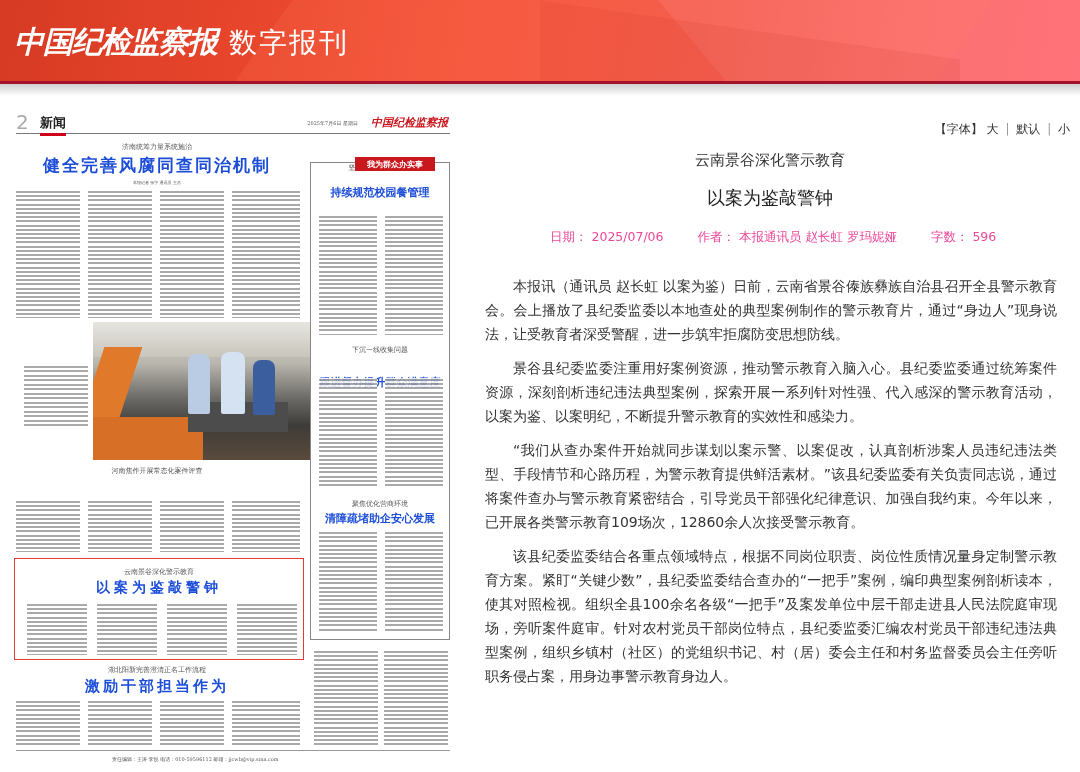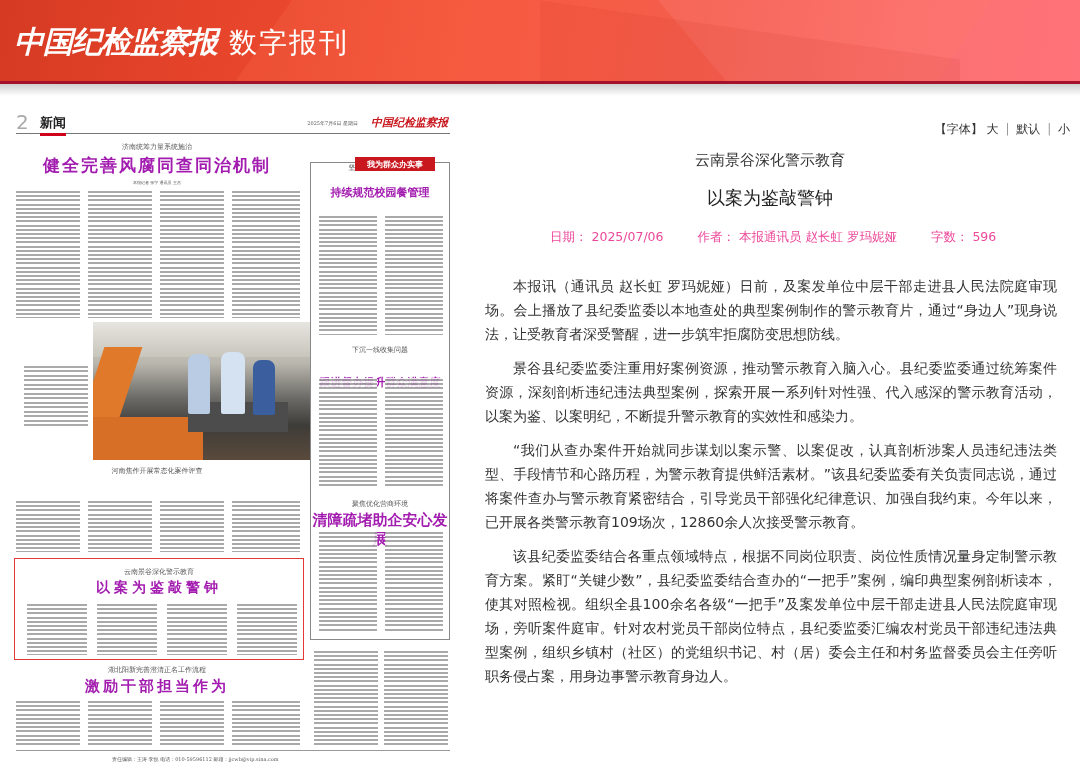--- a/index.html
+++ b/index.html
@@ -23,21 +23,21 @@
 
   
   .paper { position: absolute; left: 12px; top: 110px; width: 440px; height: 660px; background: #fff; font-family: "DejaVu Serif", serif; color: #222; overflow: hidden; }
   .pg-head { position: absolute; left: 4px; top: 2px; width: 434px; height: 22px; border-bottom: 1px solid #777; }
   .pg-num { position: absolute; left: 0; top: -2px; font-size: 20px; color: #aaa; font-family: "DejaVu Sans", sans-serif; }
   .pg-section { position: absolute; left: 24px; top: 2px; font-size: 13px; font-weight: bold; color: #222; border-bottom: 3px solid #d0021b; padding-bottom: 1px; }
   .pg-date { position: absolute; right: 92px; top: 8px; font-size: 5px; color: #555; }
   .pg-mast { position: absolute; right: 2px; top: 3px; font-size: 11px; font-weight: bold; font-style: italic; color: #c9171e; }
 
   .kicker { font-size: 7px; color: #555; text-align: center; }
-  .head-big { font-weight: bold; color: #a21caf; text-align: center; letter-spacing: 2px; }
+  .head-big { font-weight: bold; color: #1d4ed8; text-align: center; letter-spacing: 2px; }
   .text-block { position: absolute; background-image: repeating-linear-gradient(#fff 0 1px, #9a9a9a 1px 3px, #fff 3px 4.2px); opacity: 0.85; }
 
   .art { position: absolute; }
   .photo { position: absolute; left: 81px; top: 212px; width: 218px; height: 138px; overflow: hidden;
     background: linear-gradient(180deg, #d8d6cf 0%, #b9b6ad 30%, #6c6b67 55%, #3e3c38 75%, #5a4a3c 100%); }
   .photo .p-roof { position:absolute; left:0; top:0; width:100%; height:35px; background: linear-gradient(#e7e5e0, #c8c5bc); }
   .photo .p-robot { position:absolute; left:0; top:25px; width:38px; height:70px; background:#e07a2a; transform: skewX(-18deg); }
   .photo .p-table { position:absolute; left:0; top:95px; width:110px; height:43px; background:#d86f26; }
   .photo .p-person1 { position:absolute; left:95px; top:32px; width:22px; height:60px; background:#b9cce4; border-radius:8px 8px 2px 2px; }
   .photo .p-person2 { position:absolute; left:128px; top:30px; width:24px; height:62px; background:#d5e2f1; border-radius:8px 8px 2px 2px; }
@@ -141,21 +141,21 @@
     <div class="text-block" style="left:8px;top:52px;width:58px;height:120px;"></div>
     <div class="text-block" style="left:74px;top:52px;width:58px;height:120px;"></div>
     <div style="position:absolute;left:0;top:182px;width:138px;">
       <div class="kicker">下沉一线收集问题</div>
       <div class="head-big" style="font-size:11px;margin-top:20px;letter-spacing:0;">跟进督办提升群众满意度</div>
     </div>
     <div class="text-block" style="left:8px;top:215px;width:58px;height:110px;"></div>
     <div class="text-block" style="left:74px;top:215px;width:58px;height:110px;"></div>
     <div style="position:absolute;left:0;top:336px;width:138px;">
       <div class="kicker">聚焦优化营商环境</div>
-      <div class="head-big" style="font-size:15px;margin-top:2px;letter-spacing:0;">清障疏堵助企安心发展</div>
+      <div class="head-big" style="font-size:11px;margin-top:2px;letter-spacing:0;">清障疏堵助企安心发展</div>
     </div>
     <div class="text-block" style="left:8px;top:368px;width:58px;height:100px;"></div>
     <div class="text-block" style="left:74px;top:368px;width:58px;height:100px;"></div>
   </div>
   <div class="text-block" style="left:302px;top:540px;width:64px;height:96px;"></div>
   <div class="text-block" style="left:372px;top:540px;width:64px;height:96px;"></div>
 
   <div class="pg-foot"></div>
   <div class="pg-foot-text">责任编辑：王涛 李悦 电话：010-59596112 邮箱：jjcwb@vip.sina.com</div>
 </div>
@@ -175,17 +175,17 @@
   <span>日期：</span>
   <span>2025/07/06</span>
   <span class="gap"></span>
   <span>作者：</span>
   <span>本报通讯员 赵长虹 罗玛妮娅</span>
   <span class="gap"></span>
   <span>字数：</span>
   <span>596</span>
 </div>
 <div class="body">
-  <p>本报讯（通讯员 赵长虹 罗玛妮娅）日前，及案发单位中层干部走进县人民法院庭审现场。会上播放了县纪委监委以本地查处的典型案例制作的警示教育片，通过“身边人”现身说法，让受教育者深受警醒，进一步筑牢拒腐防变思想防线。</p>
+  <p>本报讯（通讯员 赵长虹 以案为鉴）日前，云南省景谷傣族彝族自治县召开全县警示教育会。会上播放了县纪委监委以本地查处的典型案例制作的警示教育片，通过“身边人”现身说法，让受教育者深受警醒，进一步筑牢拒腐防变思想防线。</p>
   <p>景谷县纪委监委注重用好案例资源，推动警示教育入脑入心。县纪委监委通过统筹案件资源，深刻剖析违纪违法典型案例，探索开展一系列针对性强、代入感深的警示教育活动，以案为鉴、以案明纪，不断提升警示教育的实效性和感染力。</p>
   <p>“我们从查办案件开始就同步谋划以案示警、以案促改，认真剖析涉案人员违纪违法类型、手段情节和心路历程，为警示教育提供鲜活素材。”该县纪委监委有关负责同志说，通过将案件查办与警示教育紧密结合，引导党员干部强化纪律意识、加强自我约束。今年以来，已开展各类警示教育109场次，12860余人次接受警示教育。</p>
   <p>该县纪委监委结合各重点领域特点，根据不同岗位职责、岗位性质情况量身定制警示教育方案。紧盯“关键少数”，县纪委监委结合查办的“一把手”案例，编印典型案例剖析读本，使其对照检视。组织全县100余名各级“一把手”及案发单位中层干部走进县人民法院庭审现场，旁听案件庭审。针对农村党员干部岗位特点，县纪委监委汇编农村党员干部违纪违法典型案例，组织乡镇村（社区）的党组织书记、村（居）委会主任和村务监督委员会主任旁听职务侵占案，用身边事警示教育身边人。</p>
 </div>
 
 </body></html>

